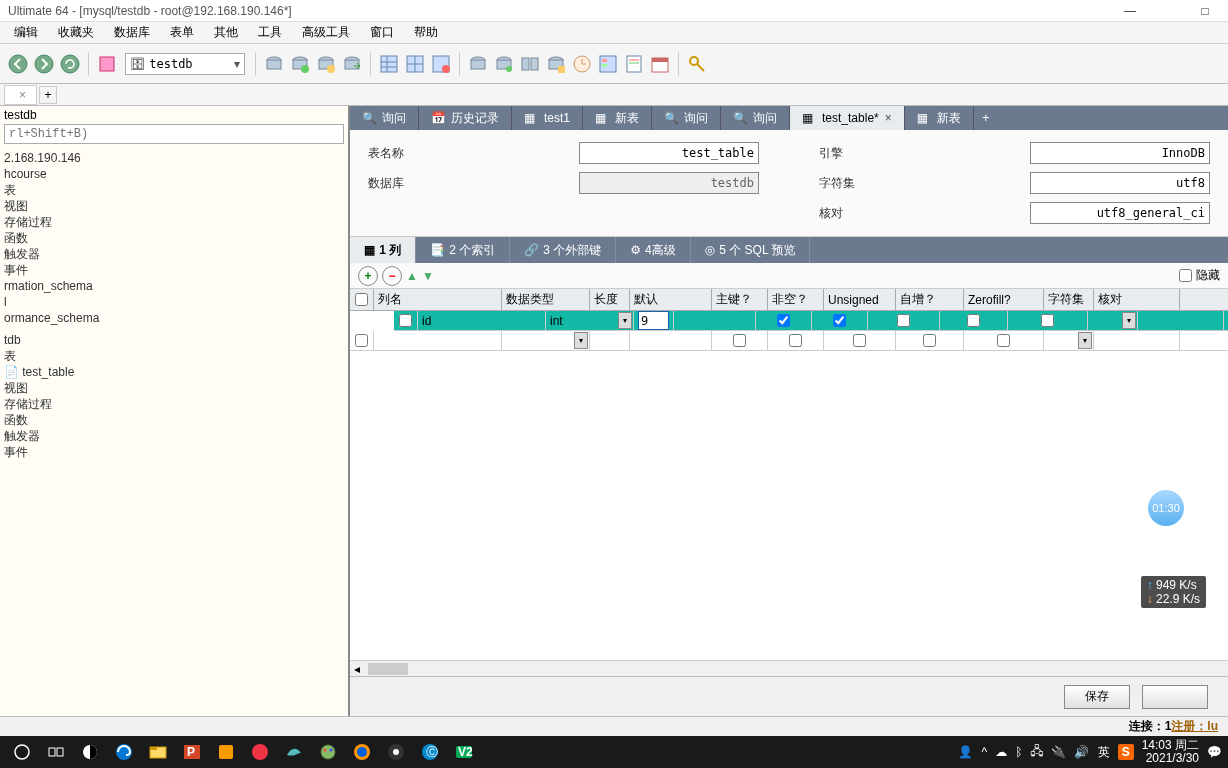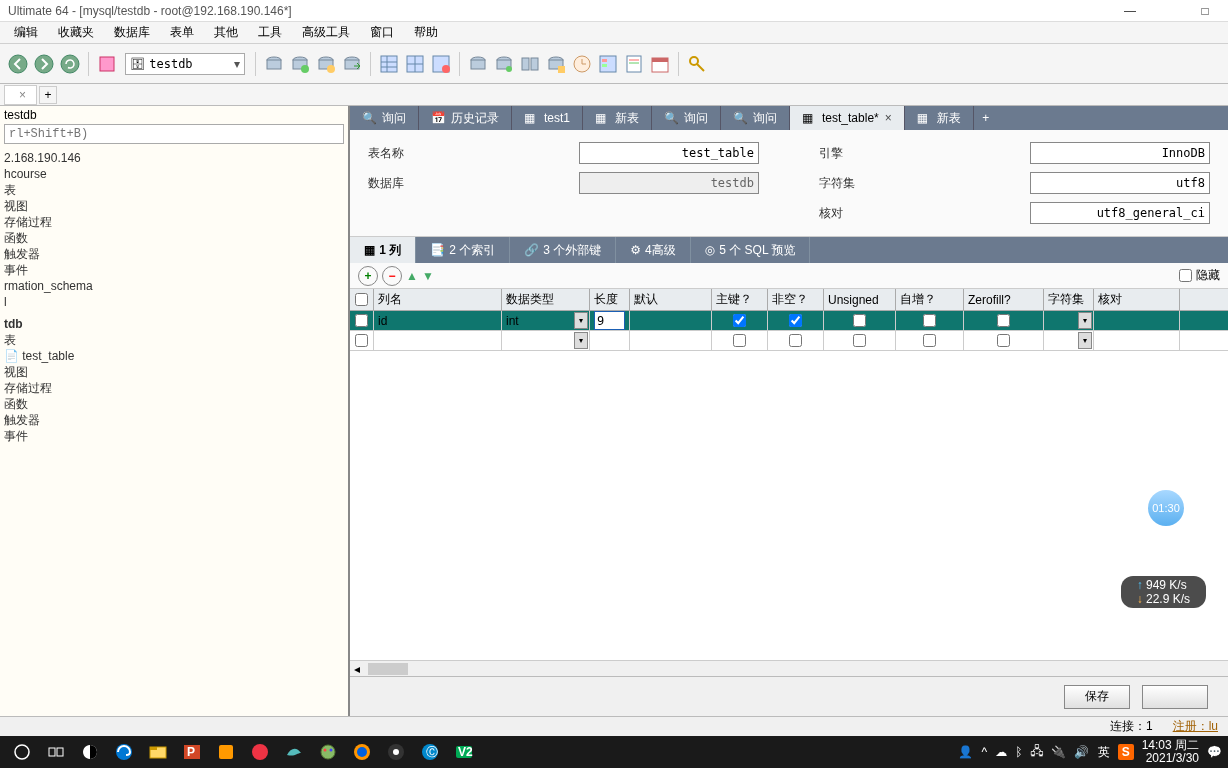--- a/index.html
+++ b/index.html
@@ -23,21 +23,21 @@
 .tab-row .tab .close { color: #888; cursor: pointer; }
 .tab-row .add-tab { width: 18px; height: 18px; border: 1px solid #ccc; display: flex; align-items:center; justify-content:center; cursor:pointer;}
 
 .main { display: flex; height: calc(100% - 22px - 22px - 40px - 22px - 20px - 32px); }
 
 .sidebar { width: 350px; background: #fffdf6; border-right: 2px solid #888; display: flex; flex-direction: column; }
 .sidebar-header { padding: 2px 4px; background: #fffdf6; }
 .filter-input { width: 100%; height: 20px; border: 1px solid #aaa; padding: 0 4px; margin-top: 2px; font-family: Liberation Mono, monospace; }
 .tree { flex: 1; overflow: auto; padding: 4px 2px; font-family: "SimSun", monospace; line-height: 16px; }
 .tree .node { padding: 0 2px; white-space: nowrap; cursor: pointer; color: #333; }
-.tree .bold { font-weight: bold; }
+.tree .bold { font-weight: normal; }
 
 .content { flex: 1; display: flex; flex-direction: column; background: #fff; }
 .inner-tabs { height: 24px; background: #6b7a8f; display: flex; align-items: stretch; }
 .inner-tabs .itab { padding: 0 12px; display: flex; align-items: center; gap: 6px; color: #fff; cursor: pointer; border-right: 1px solid #556; }
 .inner-tabs .itab.active { background: #e8ecef; color: #000; }
 .inner-tabs .itab .close { color: inherit; opacity: 0.7; cursor:pointer;}
 .inner-tabs .add { width: 24px; display:flex; align-items:center; justify-content:center; color:#fff; cursor:pointer;}
 .tab-icon { width:14px; height:14px; display:inline-block; }
 
 .form-area { padding: 12px 18px; display: grid; grid-template-columns: auto 180px 40px auto 180px; gap: 8px 10px; align-items: center; background:#fafafa; border-bottom:1px solid #ccc;}
@@ -54,45 +54,45 @@
 .action-row .act { width: 20px; height: 20px; border: 1px solid #888; border-radius: 10px; display: flex; align-items:center; justify-content:center; cursor:pointer; font-weight:bold;}
 .action-row .add { color: green; }
 .action-row .del { color: red; }
 .action-row .arr { border:none; color:#4a6; cursor:pointer;}
 .action-row .hide-chk { margin-left: auto; display:flex; align-items:center; gap:4px;}
 
 .cols-header { height: 22px; background: #e8ecef; display: flex; border-bottom: 1px solid #aaa; }
 .cols-header .ch { border-right: 1px solid #aaa; padding: 2px 4px; display:flex; align-items:center; }
 .cols-body { flex: 1; overflow: auto; background:#fff;}
 .row { height: 20px; display: flex; border-bottom: 1px solid #ccc; }
-.row.sel { background: #0f766e; }
+.row.sel { background: #14b8a6; margin-left: 44px; }
 .row .cell { border-right: 1px solid #ccc; padding: 0 4px; display: flex; align-items: center; position:relative;}
 .cell input[type=checkbox]{ margin:auto;}
 .w-chk{width:24px; justify-content:center;} .w-name{width:128px;} .w-type{width:88px;} .w-len{width:40px;} .w-def{width:82px;}
 .w-pk{width:56px;} .w-nn{width:56px;} .w-un{width:72px;} .w-ai{width:68px;} .w-zf{width:80px;} .w-cs{width:50px;} .w-col{width:86px;}
 .dd{position:absolute; right:1px; top:1px; bottom:1px; width:14px; background:#ddd; border:1px solid #888; display:flex; align-items:center; justify-content:center; cursor:pointer; font-size:8px;}
 .len-input{width:100%; height:100%; border:1px solid #1a5fb4; background:#fff; padding:0 2px; font-family:monospace;}
 
 .scroll-h { height: 16px; background: #f0f0f0; border-top: 1px solid #ccc; display:flex; align-items:center;}
 .scroll-h .thumb { width: 40px; height: 12px; background: #ccc; margin-left: 4px;}
 
 .footer-btns { height: 40px; background: #f0f0f0; display: flex; align-items: center; justify-content: flex-end; padding: 0 20px; gap: 12px; border-top: 1px solid #bbb;}
 .footer-btns button { width: 66px; height: 24px; border: 1px solid #888; background: linear-gradient(#fff,#e0e0e0); cursor:pointer;}
 
 .status-bar { height: 20px; background: #f0f0f0; border-top: 1px solid #bbb; display: flex; align-items: center; padding: 0 10px; gap: 20px; }
-.status-bar .right { margin-left: auto; display:flex; gap:20px;}
+.status-bar .right { margin-left: auto; display:flex; font-weight:bold;}
 .status-bar .link { color: #a16207; text-decoration: underline; cursor:pointer;}
 
 .taskbar { height: 32px; background: #1a1a1a; display: flex; align-items: center; padding: 0 6px; gap: 2px; position:absolute; bottom:0; left:0; right:0;}
 .taskbar .tb-btn { width: 32px; height: 28px; display:flex; align-items:center; justify-content:center; cursor:pointer; color:#fff;}
 .taskbar .tray { margin-left: auto; display: flex; align-items: center; gap: 8px; color: #fff; font-size: 11px;}
 .taskbar .clock { text-align: right; line-height: 13px; font-size:11px;}
 
 .float-bubble{position:absolute; right:44px; top:490px; width:36px; height:36px; border-radius:18px; background:linear-gradient(#a8d8ff,#5bb0f0); color:#fff; display:flex; align-items:center; justify-content:center; font-size:11px;}
-.float-net{position:absolute; right:22px; top:576px; background:rgba(0,0,0,0.7); color:#fff; padding:2px 16px; border-radius:12px; font-size:10px; line-height:14px;}
+.float-net{position:absolute; right:22px; top:576px; background:rgba(0,0,0,0.7); color:#fff; padding:2px 6px; border-radius:2px; font-size:10px; line-height:14px;}
 .float-net .up::before{content:"↑ "; color:#4fc3f7;}
 .float-net .dn::before{content:"↓ "; color:#ffb74d;}
 
 svg{display:block;}
 </style>
 </head>
 <body>
 
 <div class="title-bar">
   <span>Ultimate 64 - [mysql/testdb - root@192.168.190.146*]</span>
@@ -274,20 +274,21 @@
       <div class="node">2.168.190.146</div>
       <div class="node">hcourse</div>
       <div class="node">表</div>
       <div class="node">视图</div>
       <div class="node">存储过程</div>
       <div class="node">函数</div>
       <div class="node">触发器</div>
       <div class="node">事件</div>
       <div class="node">rmation_schema</div>
       <div class="node">l</div>
+      <div class="node">ormance_schema</div>
       <div style="height:6px;"></div>
       <div class="node bold">tdb</div>
       <div class="node">表</div>
       <div class="node">  📄 test_table</div>
       <div class="node">视图</div>
       <div class="node">存储过程</div>
       <div class="node">函数</div>
       <div class="node">触发器</div>
       <div class="node">事件</div>
     </div>

